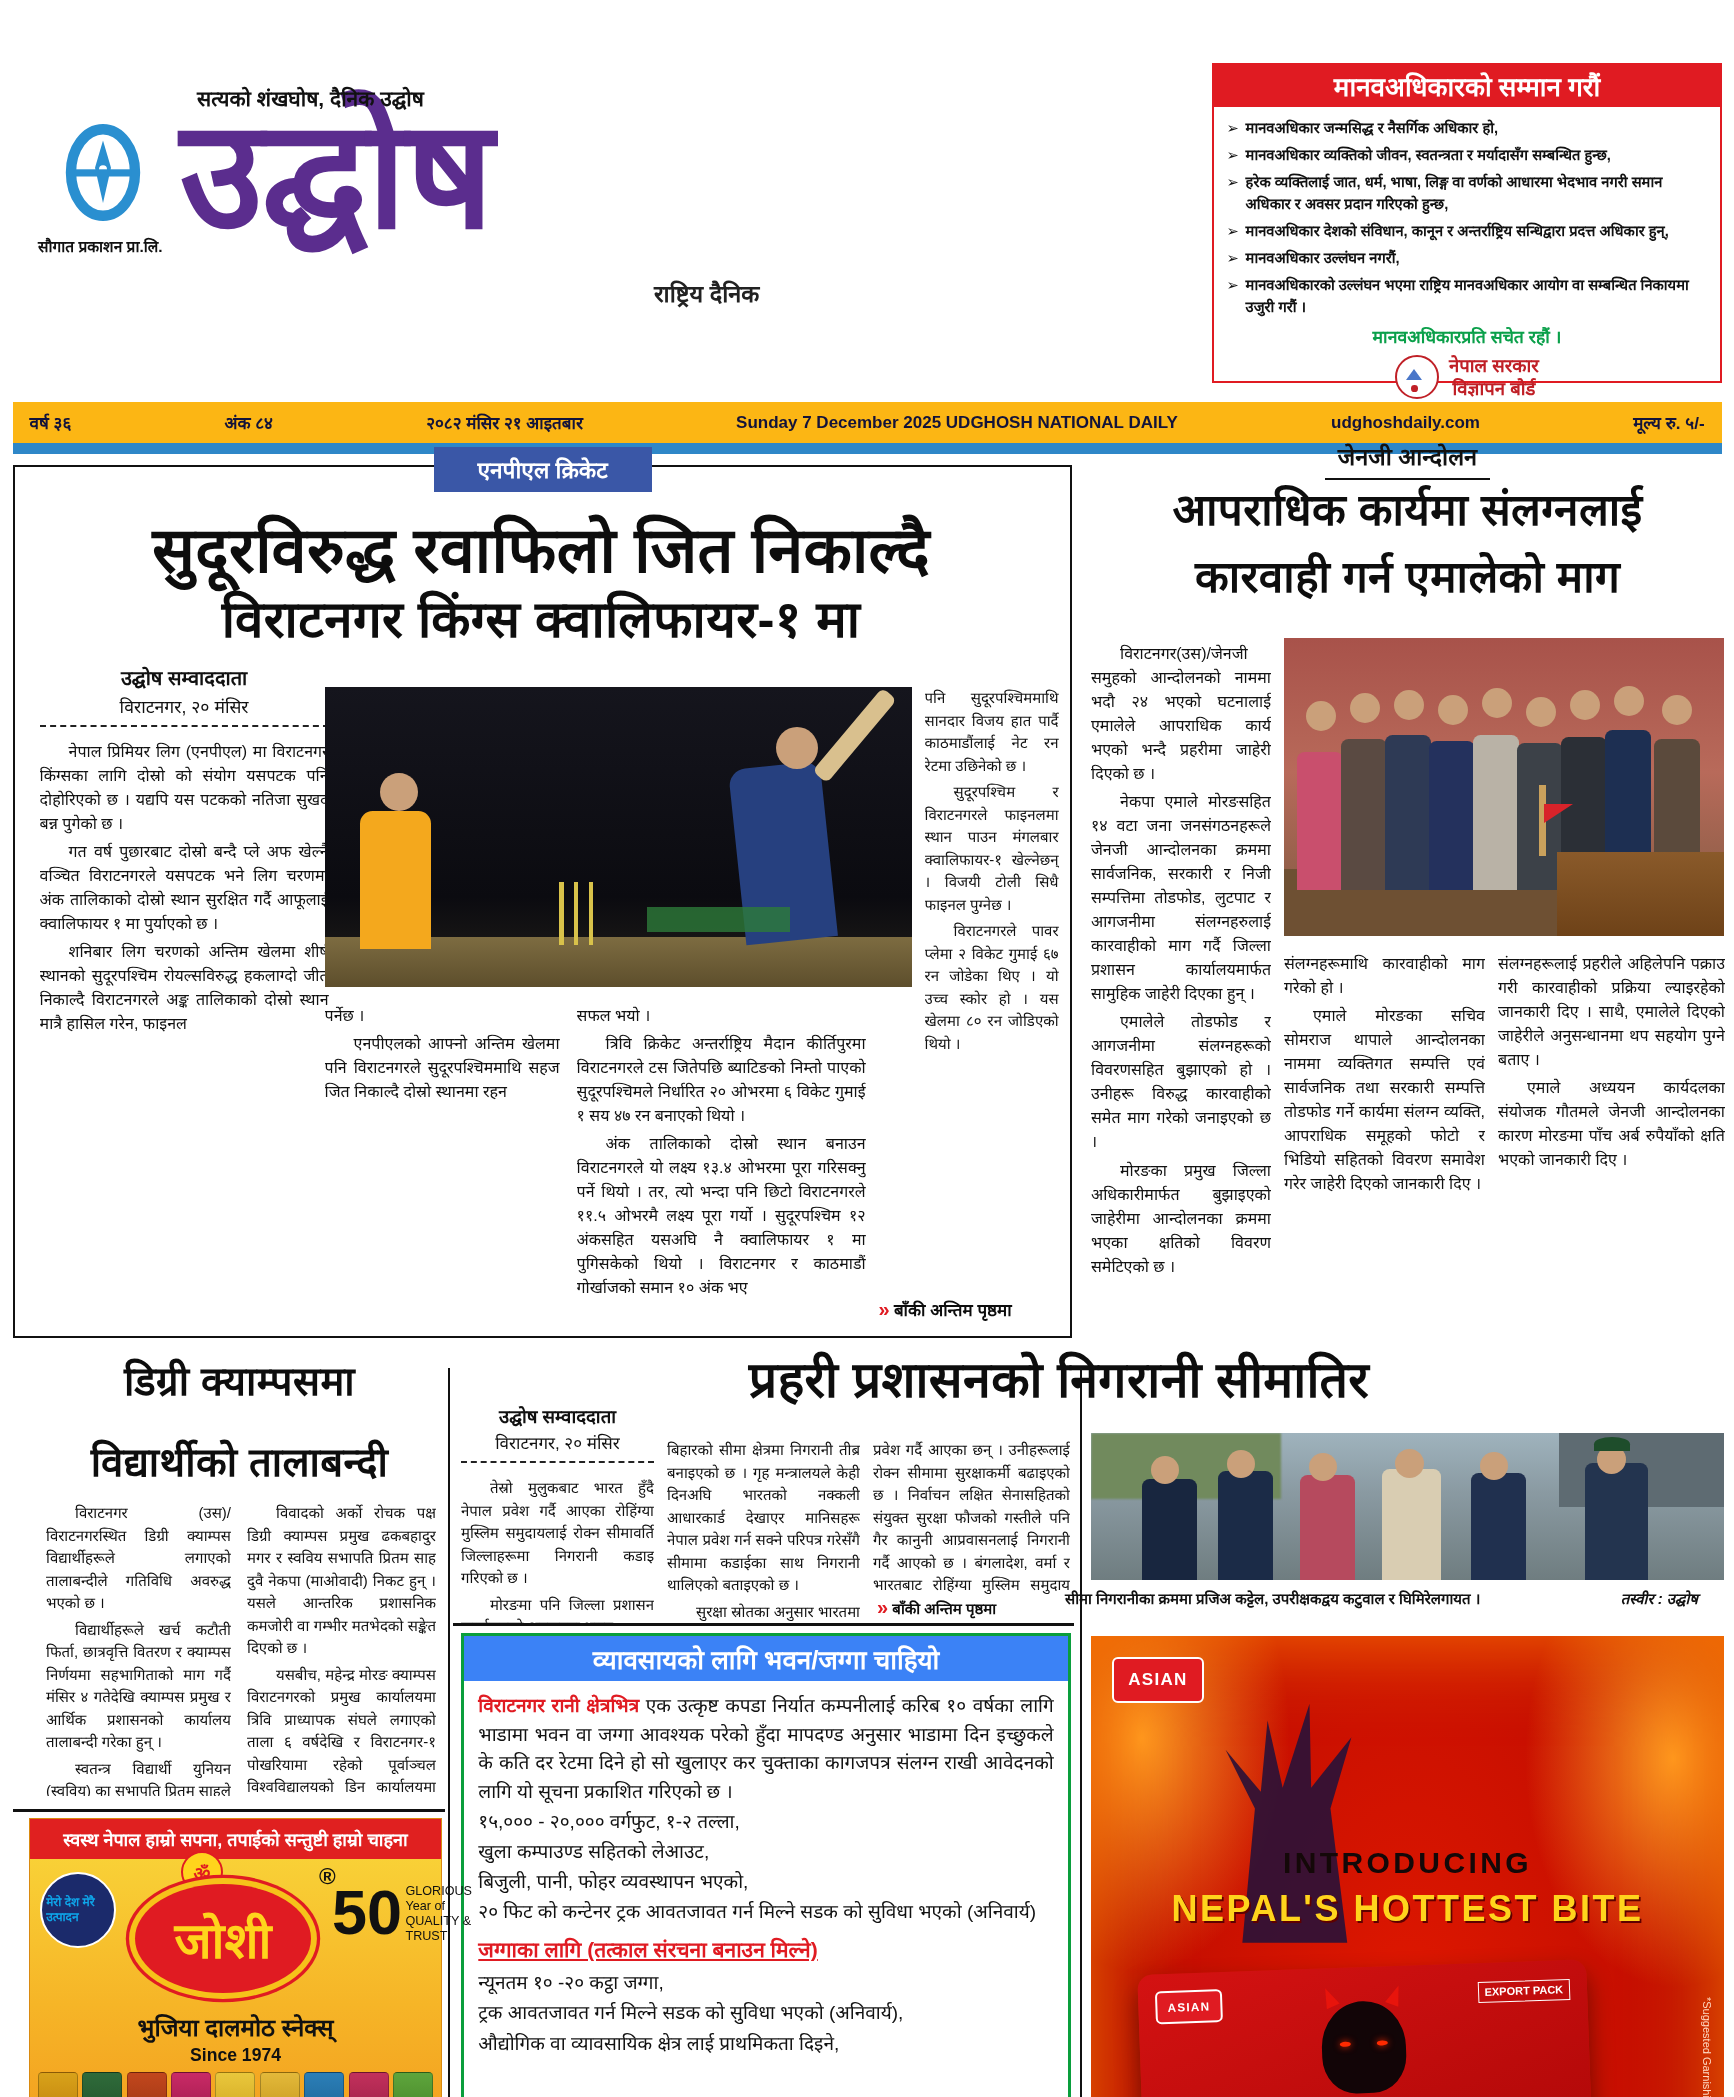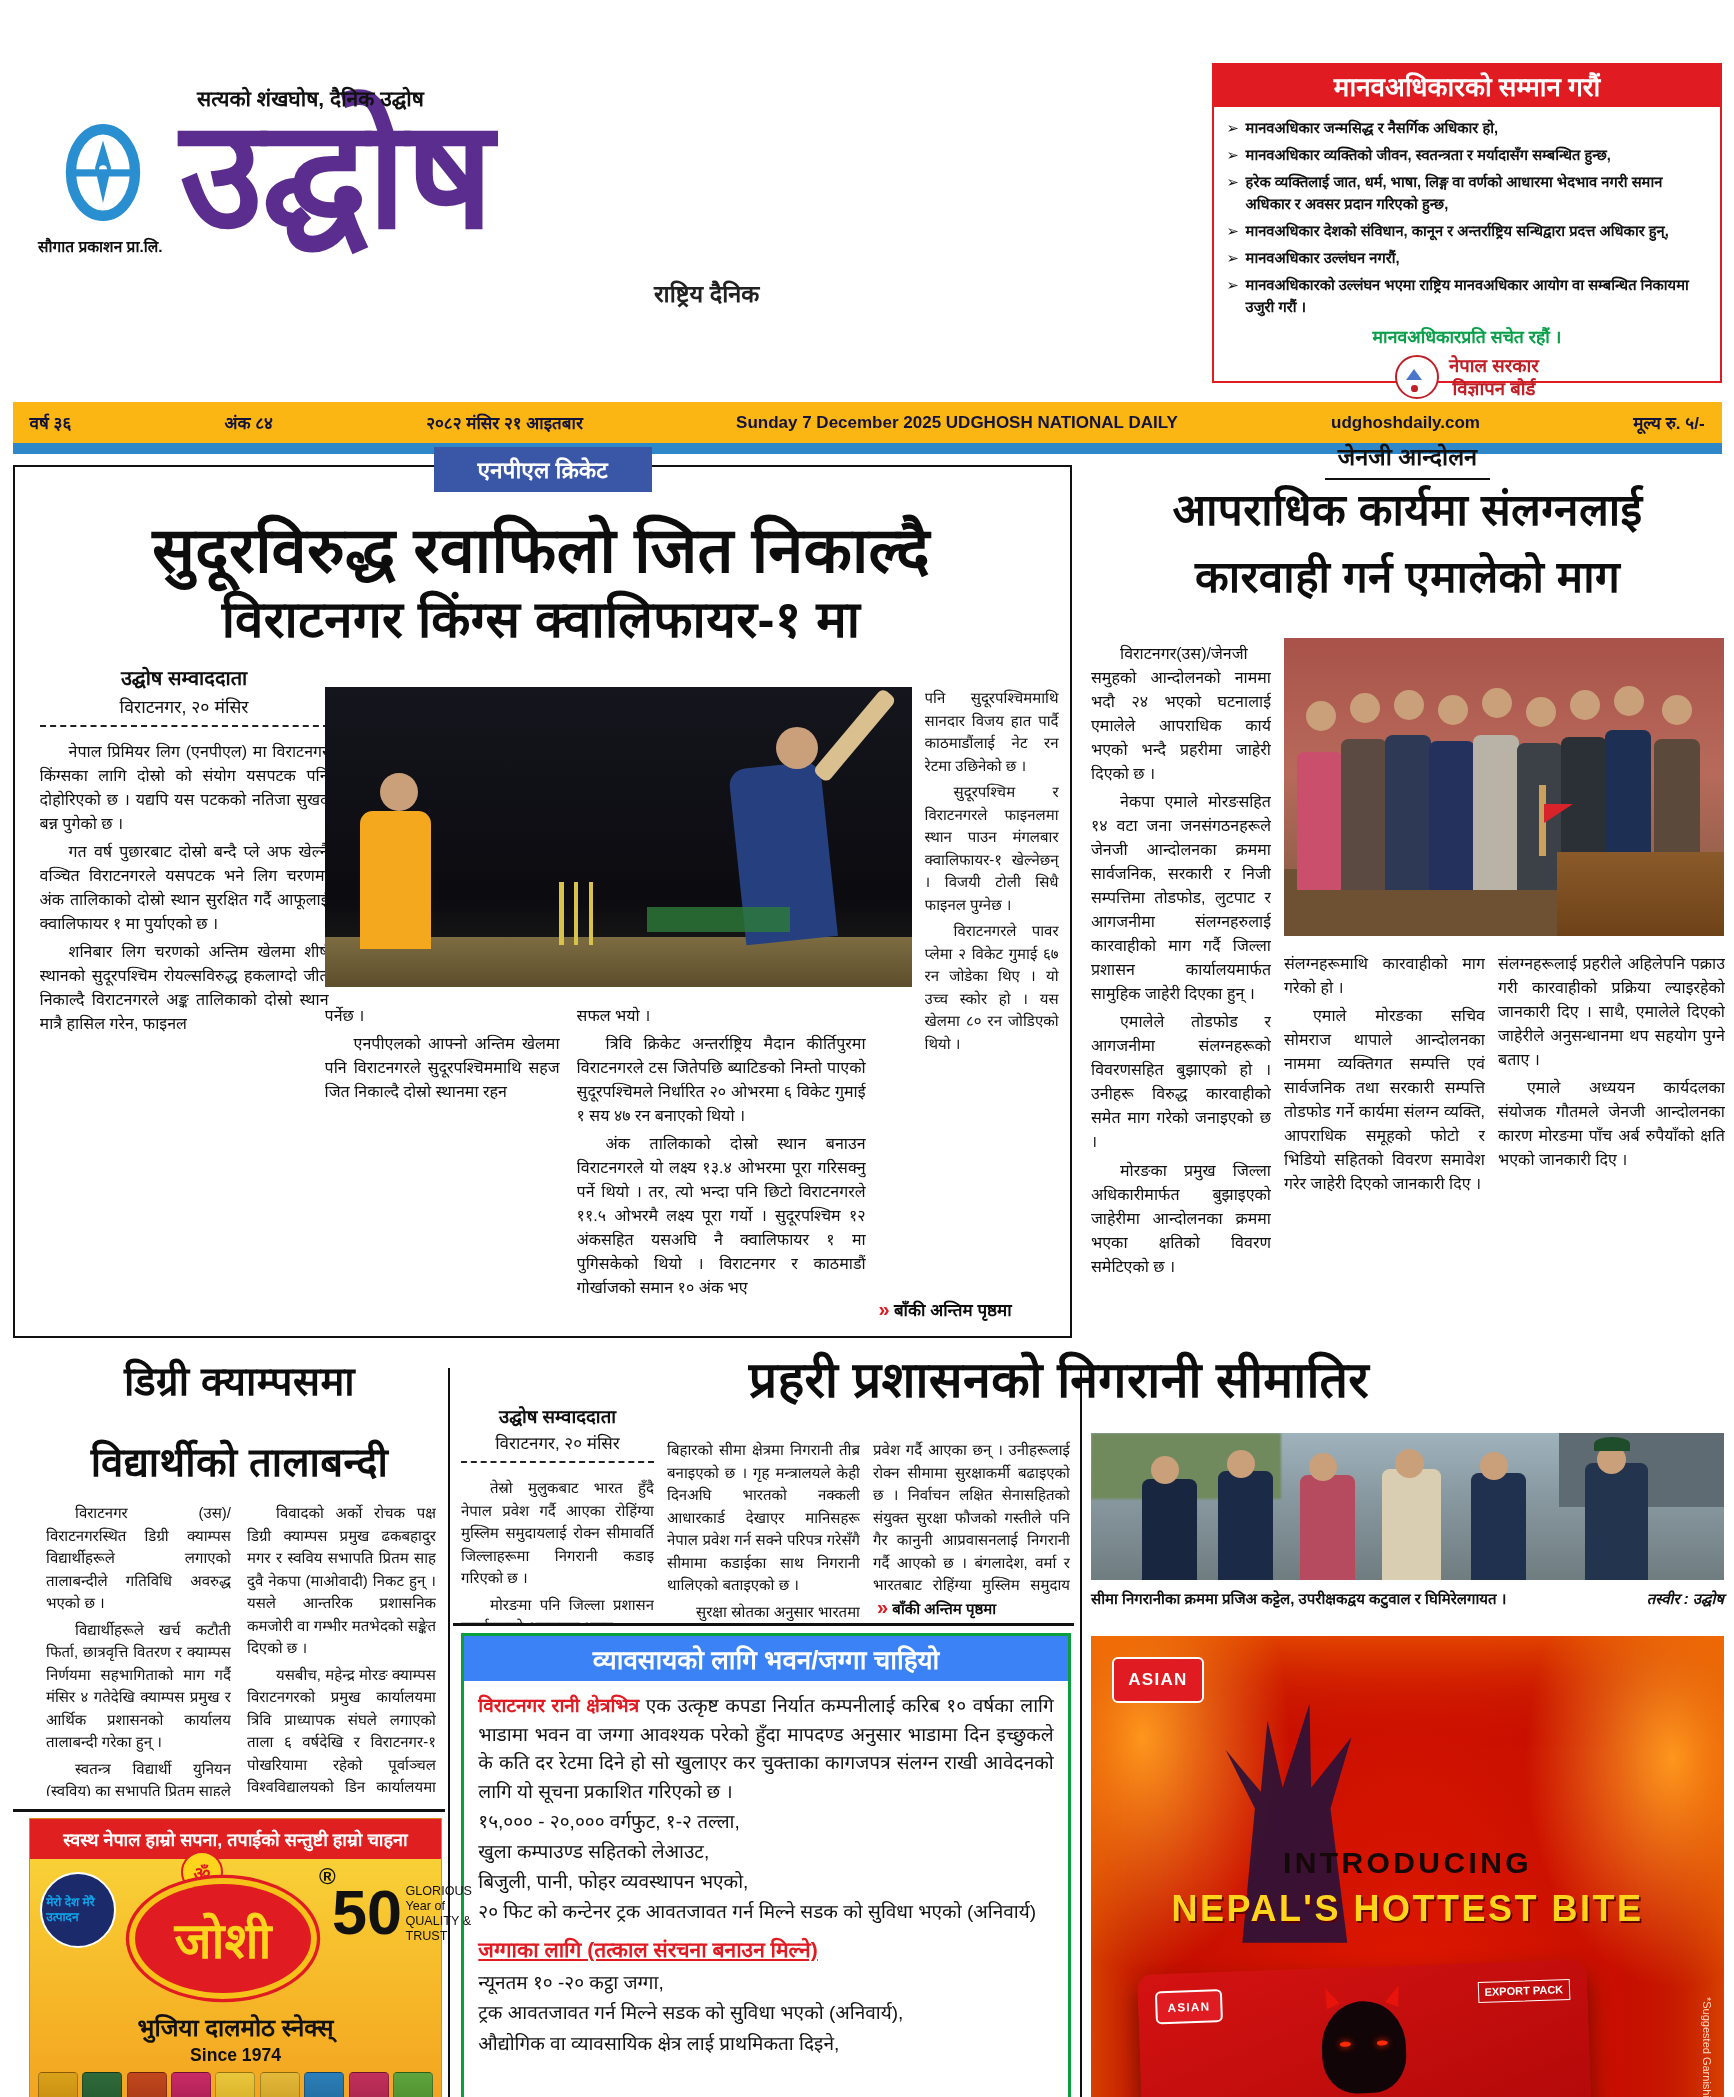--- a/index.html
+++ b/index.html
@@ -269,21 +269,21 @@
     <div class="person" style="left:60%;bottom:0;width:55px;height:107px;background:#20304f;"></div>
     <div class="person" style="left:78%;bottom:0;width:63px;height:117px;background:#23344f;"></div>
     <div class="head" style="left:9.5%;top:23px;width:28px;height:28px;"></div>
     <div class="head" style="left:21.5%;top:17px;width:28px;height:28px;"></div>
     <div class="head" style="left:34.5%;top:20px;width:28px;height:28px;"></div>
     <div class="head" style="left:48%;top:16px;width:29px;height:29px;"></div>
     <div class="head" style="left:61.5%;top:18.5px;width:28px;height:28px;"></div>
     <div class="head" style="left:80%;top:11.7px;width:29px;height:29px;"></div>
     <div class="abs" style="left:79.4%;top:4.2px;width:36px;height:14.3px;background:#1e4d2b;border-radius:50% 50% 0 0;"></div>
   </div>
-  <div class="abs caption-row" style="left:1091px;top:1588px;width:633px;gap:16px;">
+  <div class="abs caption-row" style="left:1065px;top:1588px;width:633px;gap:16px;">
     <span>सीमा निगरानीका क्रममा प्रजिअ कट्टेल, उपरीक्षकद्वय कटुवाल र घिमिरेलगायत ।</span>
     <span style="font-style:italic;">तस्वीर : उद्घोष</span>
   </div>
 
   <div class="abs hl ctr" style="left:38px;top:1352px;width:403px;font-size:40px;">डिग्री क्याम्पसमा</div>
   <div class="abs hl ctr" style="left:38px;top:1433px;width:403px;font-size:40px;">विद्यार्थीको तालाबन्दी</div>
   <div class="abs col bt36" style="left:46px;top:1502px;width:185px;height:294px;">
     <p class="para">विराटनगर (उस)/ विराटनगरस्थित डिग्री क्याम्पस विद्यार्थीहरूले लगाएको तालाबन्दीले गतिविधि अवरुद्ध भएको छ ।</p>
     <p class="para">विद्यार्थीहरूले खर्च कटौती फिर्ता, छात्रवृत्ति वितरण र क्याम्पस निर्णयमा सहभागिताको माग गर्दै मंसिर ४ गतेदेखि क्याम्पस प्रमुख र आर्थिक प्रशासनको कार्यालय तालाबन्दी गरेका हुन् ।</p>
     <p class="para">स्वतन्त्र विद्यार्थी युनियन (स्वविय) का सभापति प्रितम साहले क्याम्पस प्रशासनले आधिकारिक वार्ताको लागि अझै सम्पर्क नगरेको बताए । उनले माग पूरा नभएसम्म तालाबन्दी जारी रहने र कुनै भ्रममा नपर्न आग्रह गरे ।</p>

